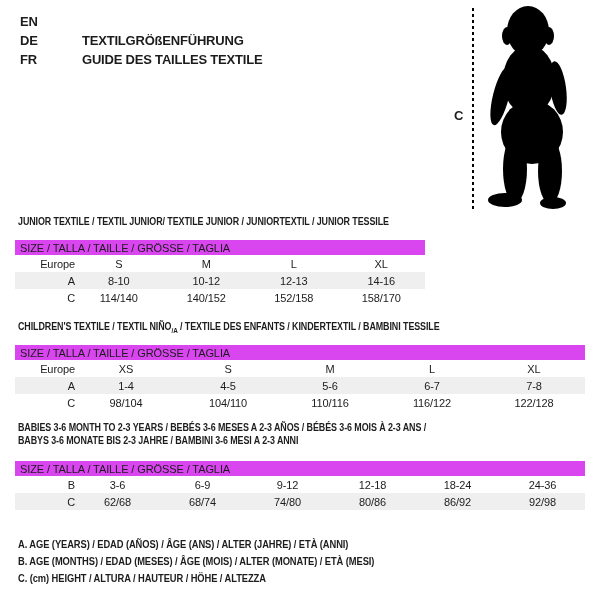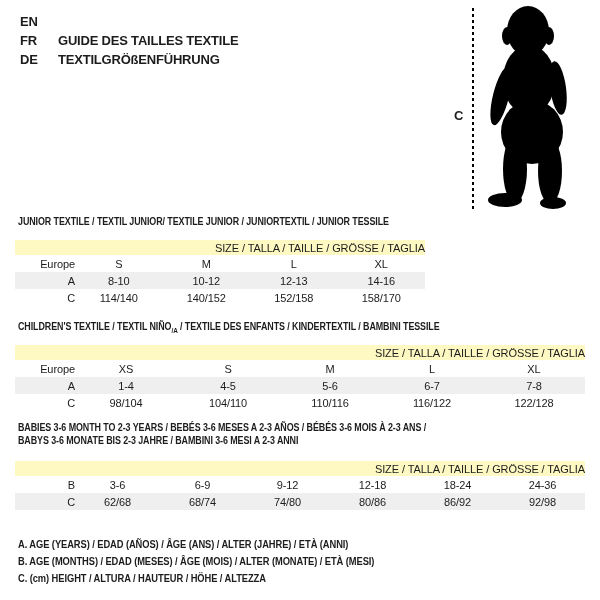--- a/index.html
+++ b/index.html
@@ -5,21 +5,21 @@
 <style>
   * { margin:0; padding:0; box-sizing:border-box; }
   html,body { background:#fff; }
   .page {
     position:relative; width:600px; height:600px; background:#fff;
     color:#1c1c1c; font-family:"Liberation Sans", sans-serif; overflow:hidden;
   }
 
   
   .langs { position:absolute; left:20px; top:12px; font-weight:bold; font-size:13px; }
-  .lang-row { display:flex; line-height:19px; letter-spacing:-0.2px; }
+  .lang-row { display:flex; line-height:19px; letter-spacing:-0.2px;gap:24px; }
   .lang-code { width:38px; flex:0 0 38px; }
 
   
   .measure-line {
     position:absolute; left:472px; top:8px; width:2px; height:202px;
     background:repeating-linear-gradient(to bottom,#000 0 3px,transparent 3px 6px);
   }
   .measure-label { position:absolute; left:454px; top:108px; font-size:13px; font-weight:bold; }
   .baby-svg { position:absolute; left:482px; top:4px; }
 
@@ -36,21 +36,21 @@
 
   
   table.size-tbl {
     position:absolute; left:15px; border-collapse:collapse; table-layout:fixed;
     font-size:11px; color:#1c1c1c;
   }
   .tbl-junior   { top:240px; width:410px; }
   .tbl-children { top:345px; width:570px; }
   .tbl-babies   { top:461px; width:570px; }
   th.size-bar {
-    background:#fef9c3; font-weight:normal; text-align:right;
+    background:#d946ef; font-weight:normal; text-align:left;
     padding:1px 0 1px 5px; height:15px; font-size:11px; letter-spacing:-0.1px;
   }
   table.size-tbl td { text-align:center; height:17px; padding:0; font-weight:normal; letter-spacing:-0.1px; }
   table.size-tbl td.lbl { text-align:right; padding-left:5px; }
   tr.alt { background:#efefef; }
   col.c-label { width:60px; }
 
   .legend-a { top:538px; }
   .legend-b { top:555px; }
   .legend-c { top:572px; }
@@ -59,26 +59,26 @@
 </head>
 <body>
 
 <div class="page">
 
   <div class="langs">
     <div class="lang-row">
       <span class="lang-code">EN</span>
     </div>
     <div class="lang-row">
+      <span class="lang-code">DE</span>
+      <span class="lang-label">TEXTILGRÖßENFÜHRUNG</span>
+    </div>
+    <div class="lang-row">
       <span class="lang-code">FR</span>
       <span class="lang-label">GUIDE DES TAILLES TEXTILE</span>
-    </div>
-    <div class="lang-row">
-      <span class="lang-code">DE</span>
-      <span class="lang-label">TEXTILGRÖßENFÜHRUNG</span>
     </div>
   </div>
 
   <div class="measure-line"></div>
   <div class="measure-label">C</div>
   <svg class="baby-svg" width="115" height="208" viewBox="0 0 115 208" aria-hidden="true">
     <g fill="#000">
       <ellipse cx="46" cy="27" rx="21" ry="25"></ellipse>
       <ellipse cx="25" cy="32" rx="5" ry="9"></ellipse>
       <ellipse cx="67" cy="32" rx="5" ry="9"></ellipse>

